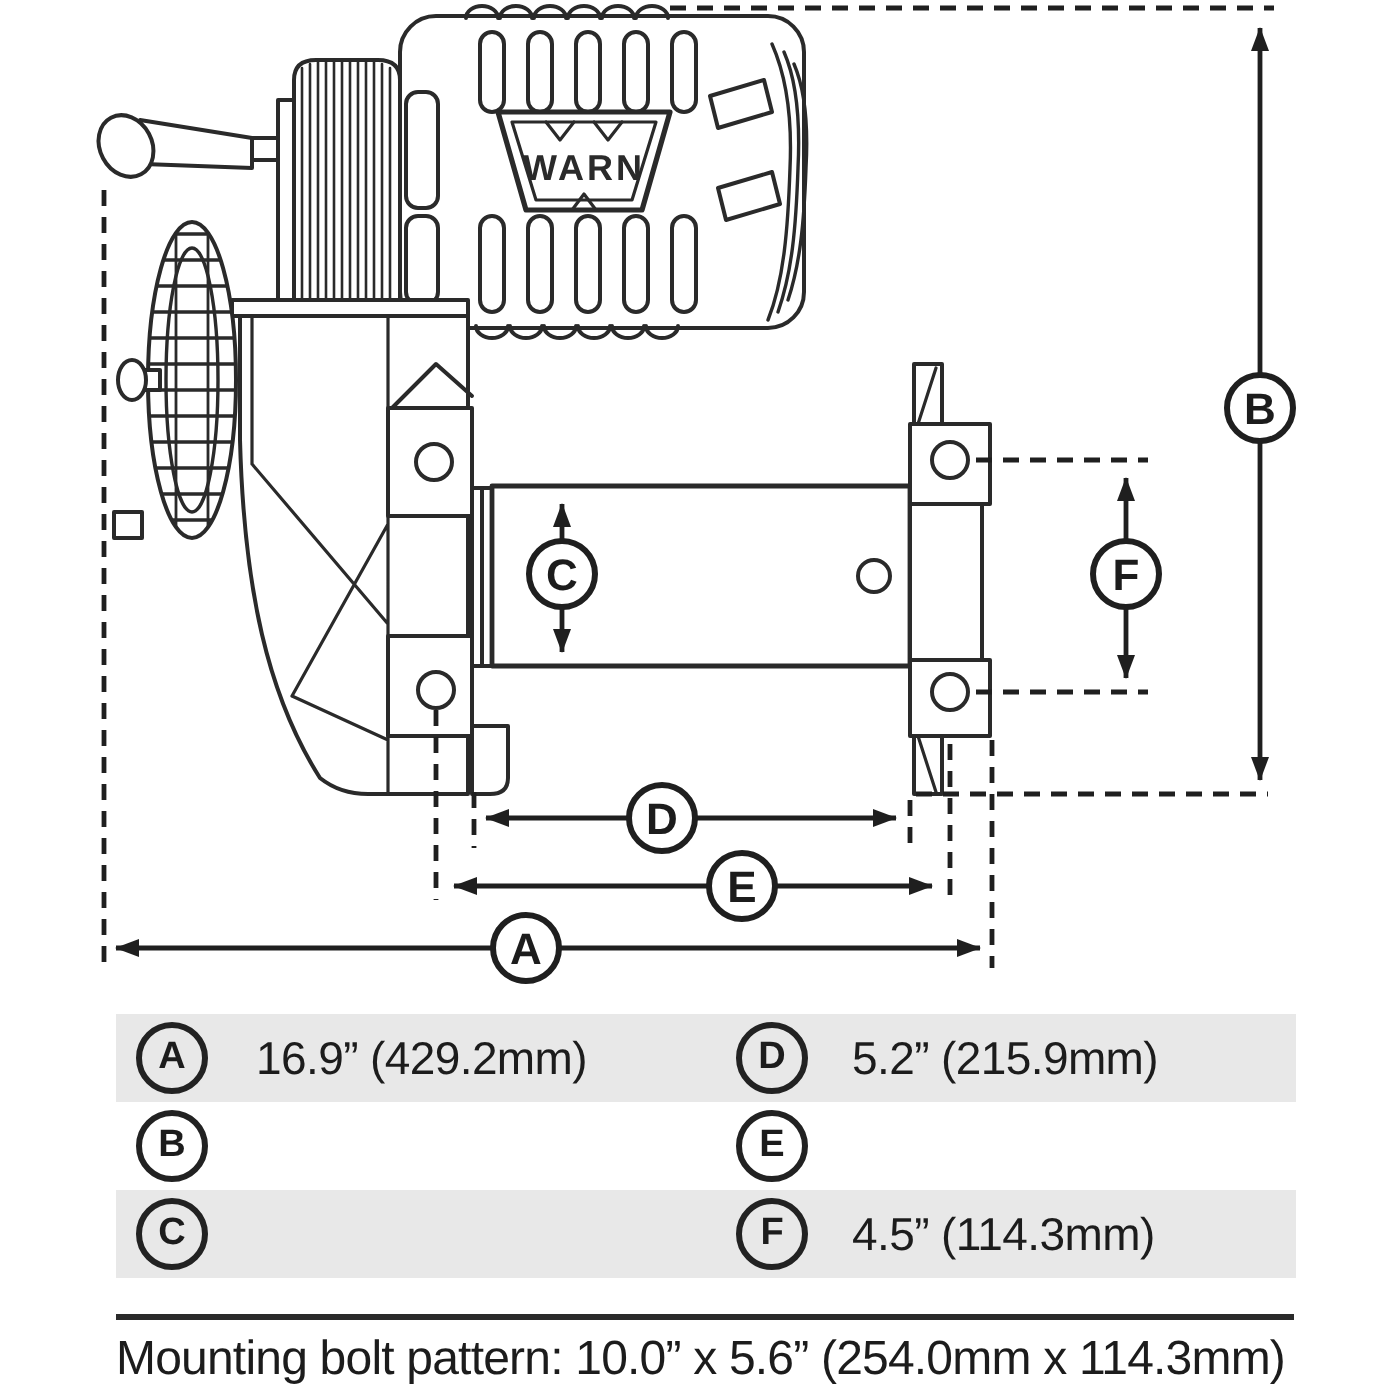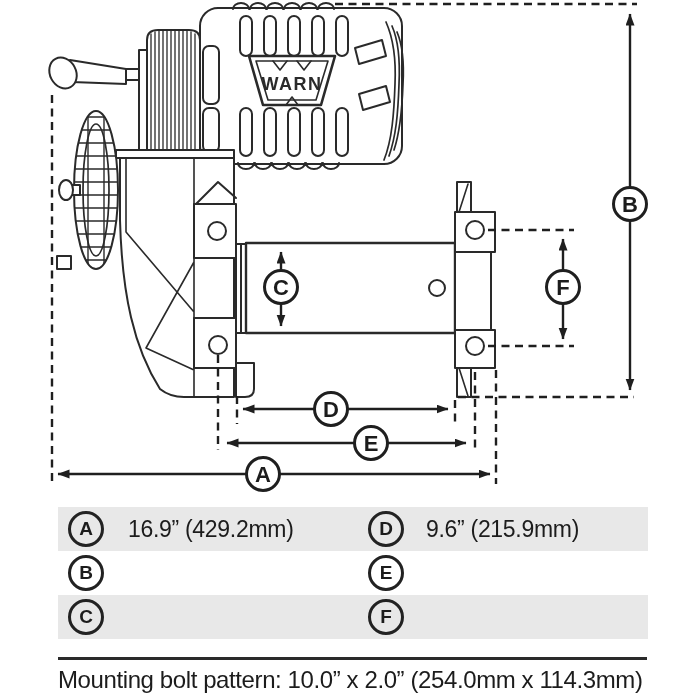--- a/index.html
+++ b/index.html
@@ -207,23 +207,24 @@
     <span class="dim-value">16.9” (429.2mm)</span>
   </div>
   <div class="cell">
     <span class="dim-badge">B</span>
   </div>
   <div class="cell shaded">
     <span class="dim-badge">C</span>
   </div>
   <div class="cell rightcol shaded">
     <span class="dim-badge">D</span>
-    <span class="dim-value">9.6” (215.9mm)</span>
+    <span class="dim-value">5.2” (215.9mm)</span>
   </div>
   <div class="cell rightcol">
     <span class="dim-badge">E</span>
   </div>
   <div class="cell rightcol shaded">
     <span class="dim-badge">F</span>
+    <span class="dim-value">4.5” (114.3mm)</span>
   </div>
 </div>
 
-<div class="footer-note">Mounting bolt pattern: 10.0” x 2.0” (254.0mm x 114.3mm)</div>
+<div class="footer-note">Mounting bolt pattern: 10.0” x 5.6” (254.0mm x 114.3mm)</div>
 
 </body></html>

